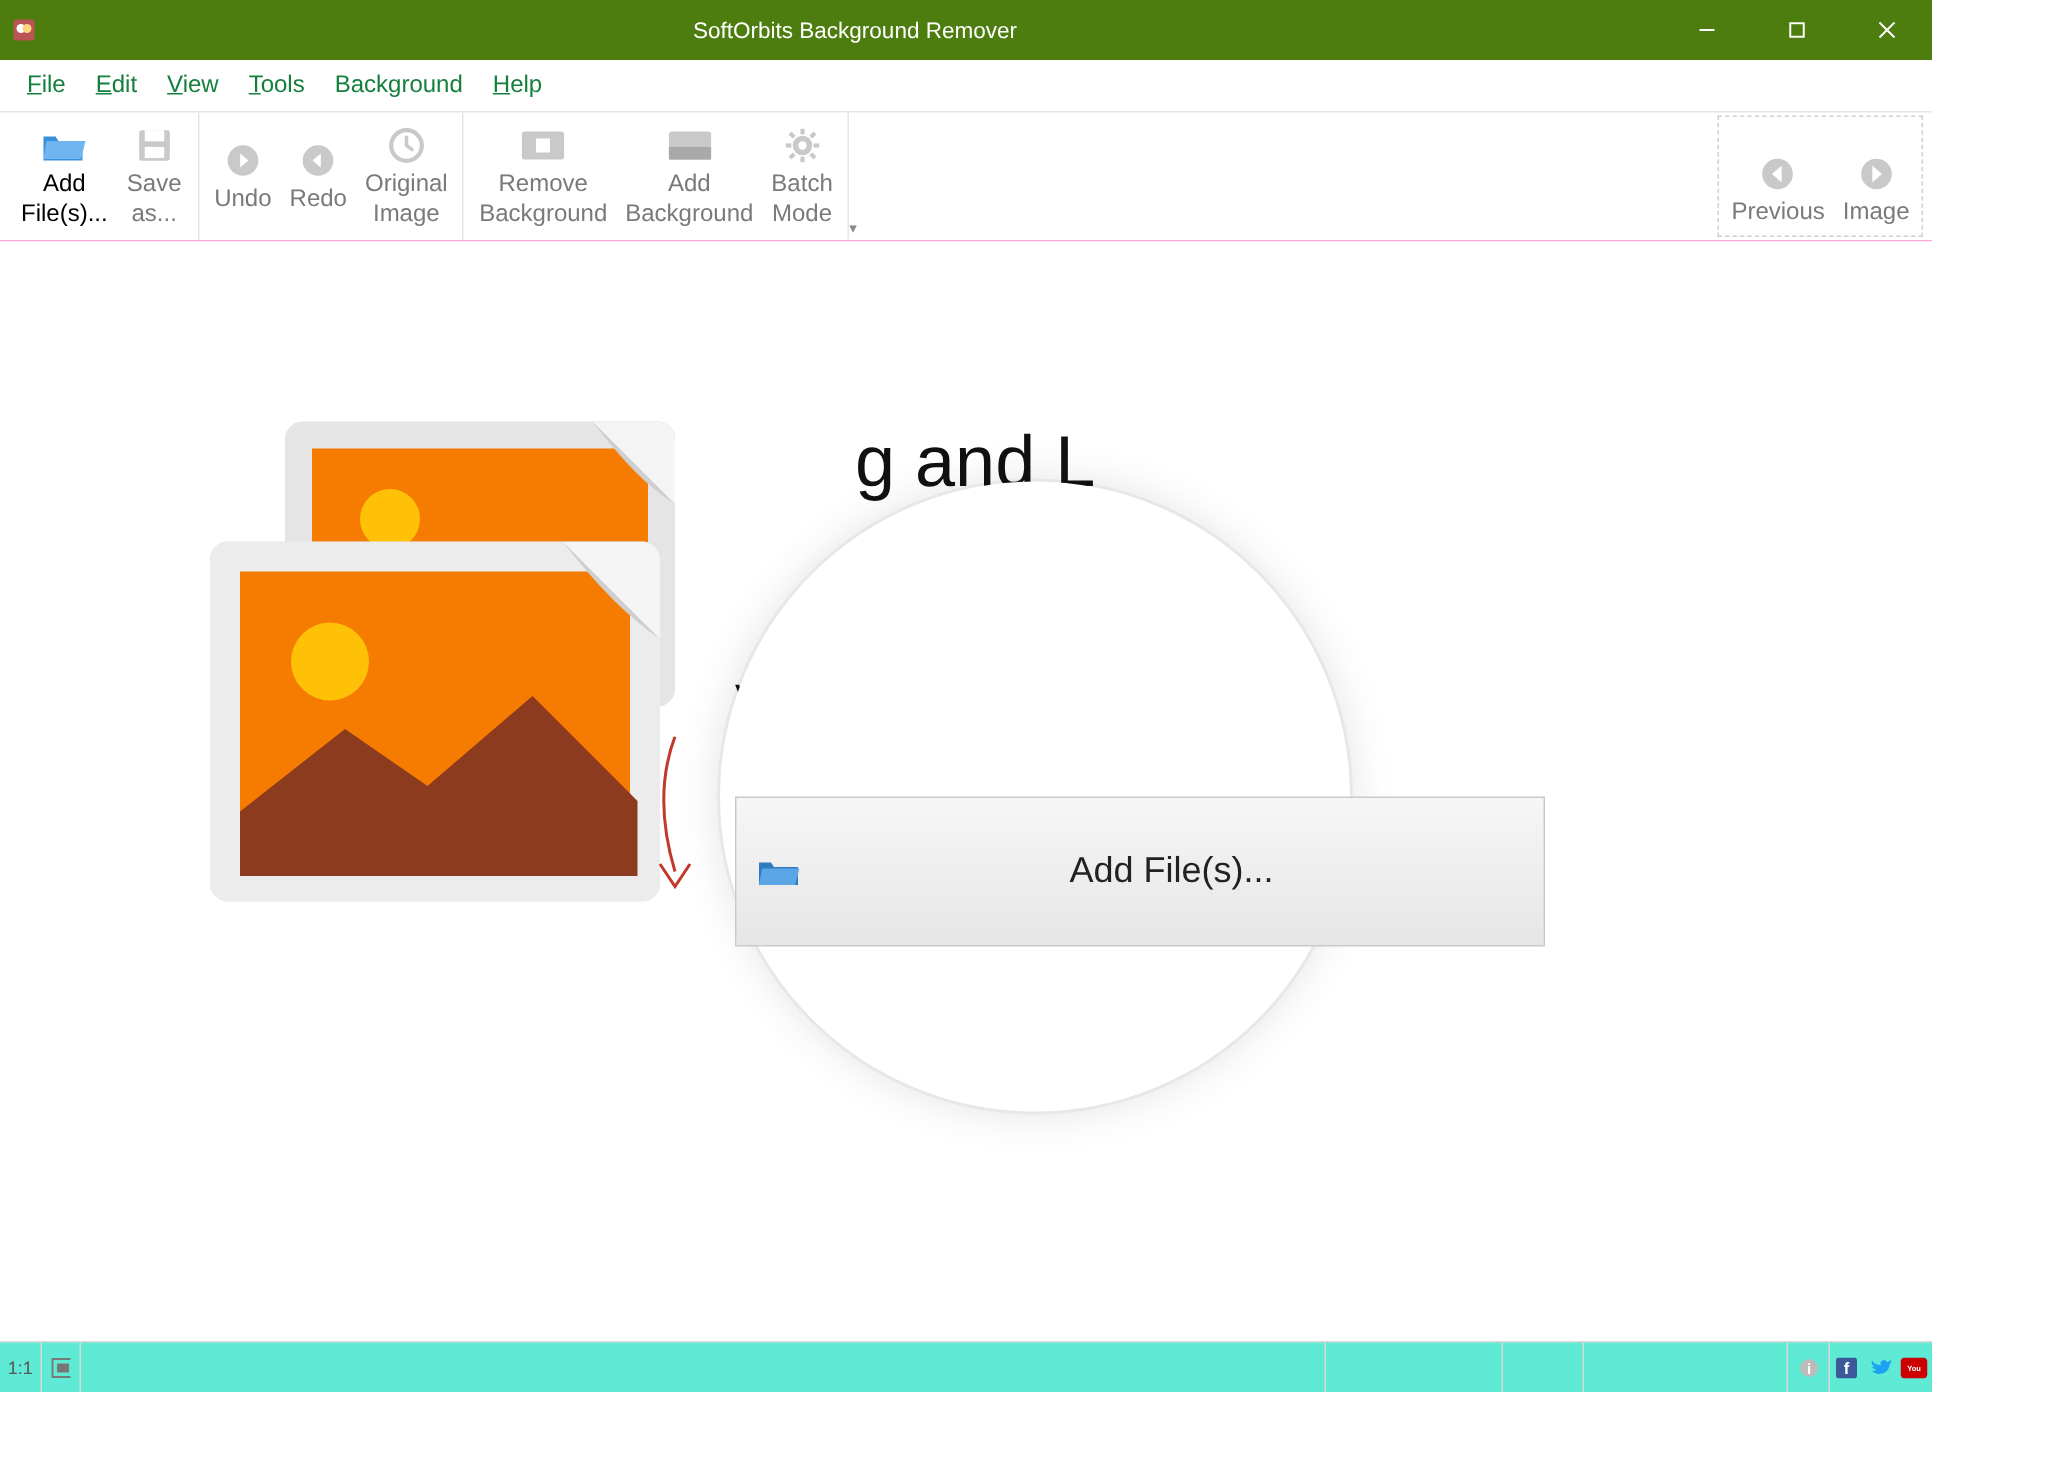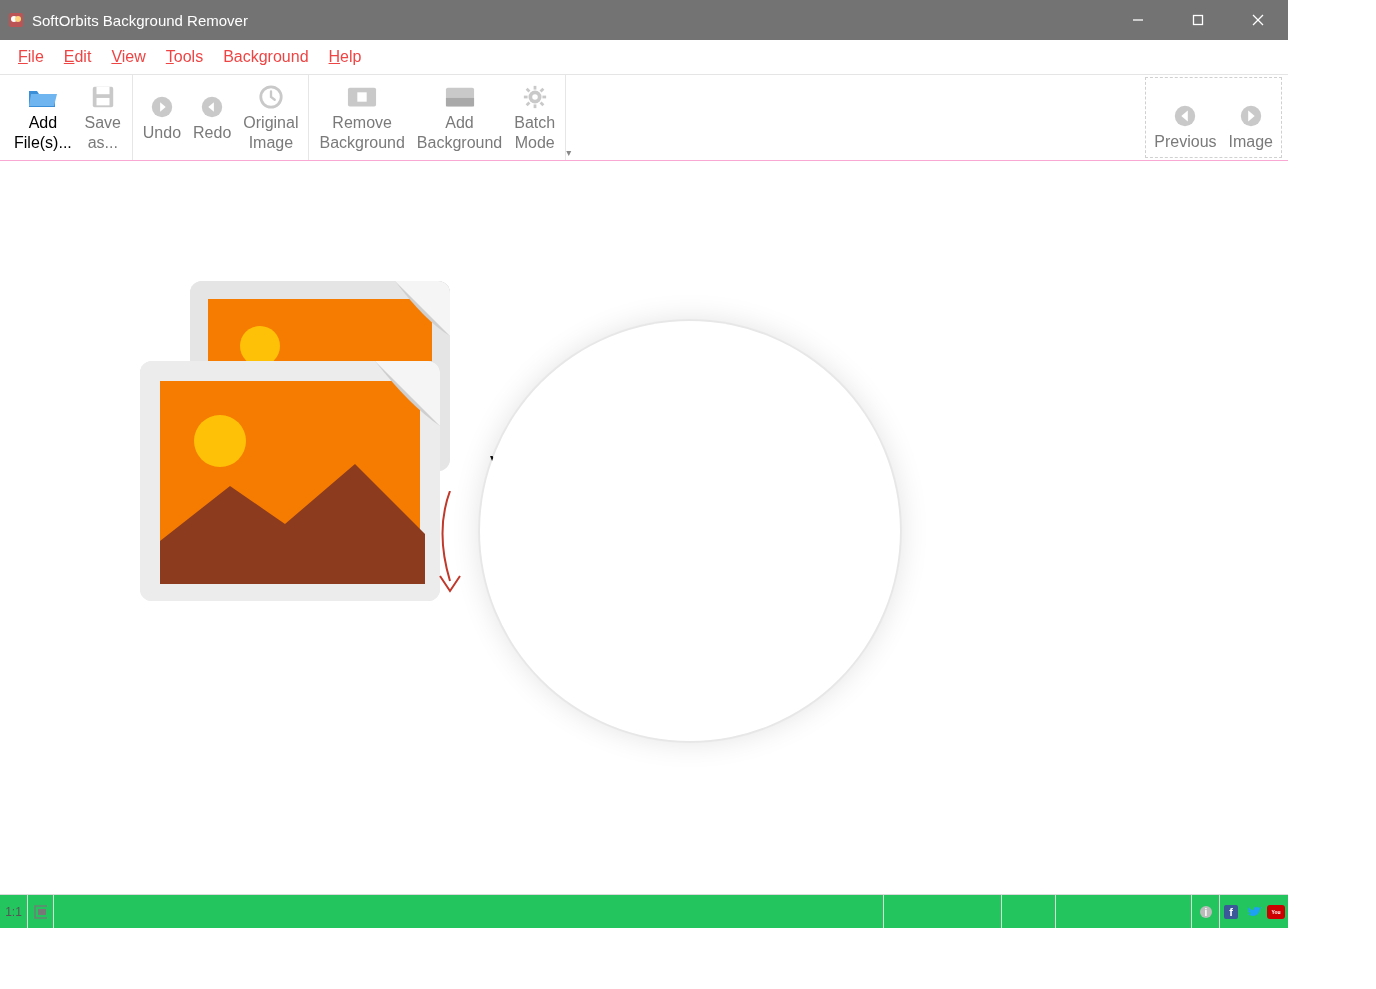--- a/index.html
+++ b/index.html
@@ -9,25 +9,26 @@
     background: #fff;
     width: 1288px;
     height: 928px;
     overflow: hidden;
     position: relative;
     color: #000;
   }
   
   .titlebar {
     height: 40px;
-    background: #737373;
+    background: #4d7c0f;
     color: #fff;
     display: flex;
     align-items: center;
     padding-left: 8px;
+    text-align: center;
   }
   .titlebar .app-icon {
     width: 16px; height: 16px;
     margin-right: 8px;
   }
   .titlebar .title {
     font-size: 15px;
     flex: 1;
   }
   .winbtn {
@@ -39,21 +40,21 @@
   .menubar {
     height: 35px;
     display: flex;
     align-items: center;
     padding: 0 8px;
     border-bottom: 1px solid #e5e5e5;
   }
   .menubar .mitem {
     padding: 6px 10px;
     font-size: 16px;
-    color: #ef4444;
+    color: #15803d;
   }
   .menubar .ul { text-decoration: underline; text-decoration-skip-ink: none; }
   
   .toolbar {
     height: 86px;
     border-bottom: 1px solid #f9a8d4;
     display: flex;
     align-items: stretch;
     padding: 0 4px;
     position: relative;
@@ -152,21 +153,21 @@
   .add-btn-large .alabel {
     flex:1; text-align:center;
     font-size: 24px;
     color: #222;
   }
   
   .statusbar {
     position: absolute;
     left: 0; right: 0; bottom: 0;
     height: 34px;
-    background: #22c55e;
+    background: #5eead4;
     border-top: 1px solid #d9d9d9;
     display: flex;
     align-items: stretch;
   }
   .sb-cell {
     border-right: 1px solid #d9d9d9;
     display: flex;
     align-items: center;
     justify-content: center;
     padding: 0 6px;
@@ -324,20 +325,21 @@
           </svg>
       </span>
       <span class="tlabel">Image</span>
     </div>
   </div>
 </div>
 
 <div class="canvas">
   <div class="dropzone">
 
+    <div class="headline-partial">g and L</div>
     <div class="drag-text">your images here</div>
 
     <div class="imgstack">
       <div class="img-thumb back">
         <svg viewBox="0 0 260 190" width="260" height="190">
           <rect width="260" height="190" fill="#e5e5e5"></rect>
           <rect x="18" y="18" width="224" height="154" fill="#f57c00"></rect>
           <circle cx="70" cy="65" r="20" fill="#ffc107"></circle>
           <path d="M18 140 l60 -40 l50 30 l60 -50 l60 60 v40 H18z" fill="#8d3b1f"></path>
           <path d="M260 0 l-55 0 q30 40 55 55 z" fill="#cfcfcf"></path>
@@ -355,20 +357,29 @@
         </svg>
       </div>
       <svg style="position:absolute; left:300px; top:210px" width="40" height="110">
         <path d="M20 0 q-15 40 0 90" stroke="#c0392b" stroke-width="2" fill="none"></path>
         <path d="M10 85 l10 15 l10 -15" stroke="#c0392b" stroke-width="2" fill="none"></path>
       </svg>
     </div>
 
     <div class="circle-mag"></div>
 
+    <div class="add-btn-large">
+      <span class="aicon">
+        <svg viewBox="0 0 28 22" width="28" height="22">
+            <path d="M1 5h8l2 3h16v12H1z" fill="#2f7cc2"></path>
+            <path d="M3 9h25l-3 11H1z" fill="#5aa6e6"></path>
+          </svg>
+      </span>
+      <span class="alabel">Add F<span class="ul">i</span>le(s)...</span>
+    </div>
 
   </div>
 </div>
 
 <div class="statusbar">
   <div class="sb-cell" style="width:28px">1:1</div>
   <div class="sb-cell" style="width:26px">
     <svg width="16" height="14">
         <rect x="1" y="1" width="14" height="12" fill="none" stroke="#777" stroke-width="1.3"></rect>
         <rect x="4" y="4" width="8" height="6" fill="#777"></rect>

